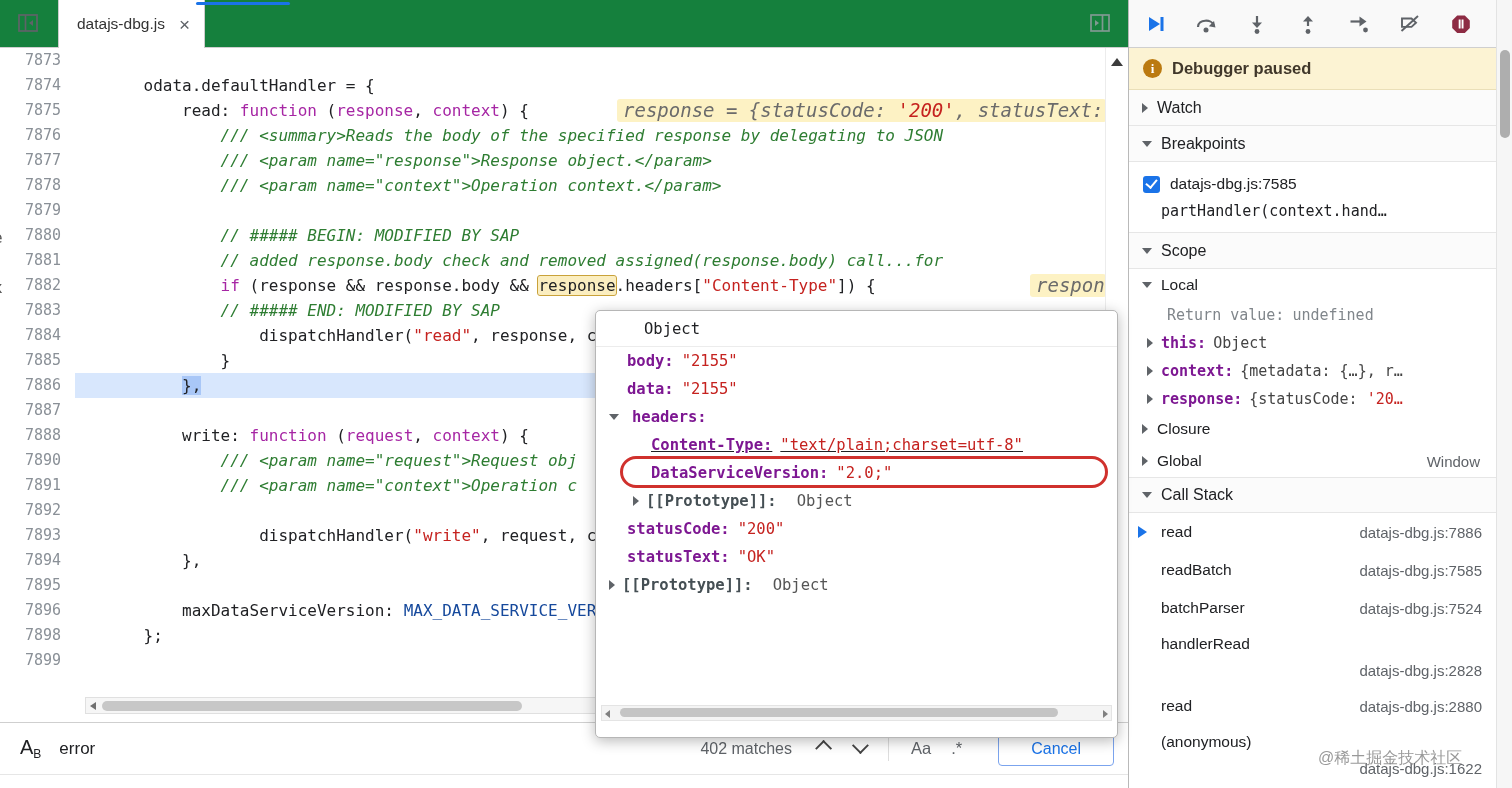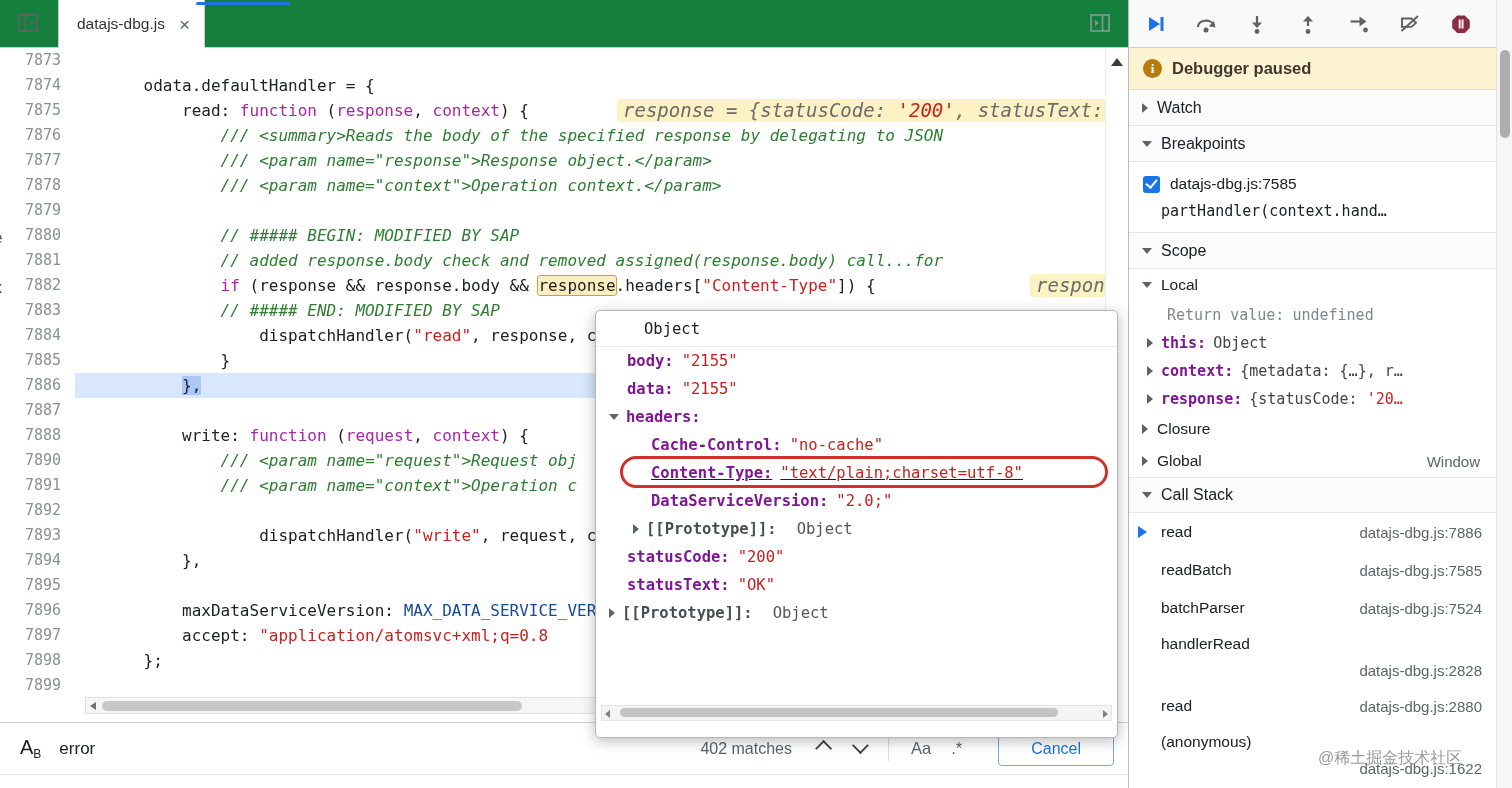--- a/index.html
+++ b/index.html
@@ -257,24 +257,20 @@
         </div>
         <div class="code-line">
           <span class="gut">7895</span>
           <span class="ltext"></span>
         </div>
         <div class="code-line">
           <span class="gut">7896</span>
           <span class="ltext"><span class="tk-d">        maxDataServiceVersion: </span><span class="tk-v">MAX_DATA_SERVICE_VERSION</span><span class="tk-d">,</span></span>
         </div>
         <div class="code-line">
-          <span class="gut">7897</span>
-          <span class="ltext"><span class="tk-d">        accept: </span><span class="tk-s">"application/atomsvc+xml;q=0.8</span></span>
-        </div>
-        <div class="code-line">
           <span class="gut">7898</span>
           <span class="ltext"><span class="tk-d">    };</span></span>
         </div>
         <div class="code-line">
           <span class="gut">7899</span>
           <span class="ltext"></span>
         </div>
         <span class="edge-frag" style="top: 177px;">e</span>
         <span class="edge-frag" style="top: 227px;">x</span>
         <div class="chip" style="left: 617px; top: 51px; width: 489px;"><span class="tk-ep">response = {statusCode: </span><span class="tk-es">'200'</span><span class="tk-ep">, statusText: </span><span class="tk-es">'OK'</span><span class="tk-ep">, head</span></div>
@@ -293,27 +289,23 @@
     <div class="p-title">Object</div>
     <div class="p-rows">
         <div class="p-row" style="padding-left: 31px;">
           <span class="pk">body:</span>
           <span class="pv-str">"2155"</span>
         </div>
         <div class="p-row" style="padding-left: 31px;">
           <span class="pk">data:</span>
           <span class="pv-str">"2155"</span>
         </div>
-        <div class="p-row" style="padding-left: 13px;">
+        <div class="p-row" style="padding-left: 13px; gap: 6px;">
           <span class="tri tri-d"></span>
           <span class="pk">headers:</span>
-        </div>
-        <div class="p-row" style="padding-left: 55px;">
-          <span class="pk">Cache-Control:</span>
-          <span class="pv-str">"no-cache"</span>
         </div>
         <div class="p-row" style="padding-left: 55px; text-decoration: underline;">
           <span class="pk">Content-Type:</span>
           <span class="pv-str">"text/plain;charset=utf-8"</span>
         </div>
         <div class="p-row" style="padding-left: 55px;">
           <span class="pk">DataServiceVersion:</span>
           <span class="pv-str">"2.0;"</span>
         </div>
         <div class="p-row" style="padding-left: 37px;">

